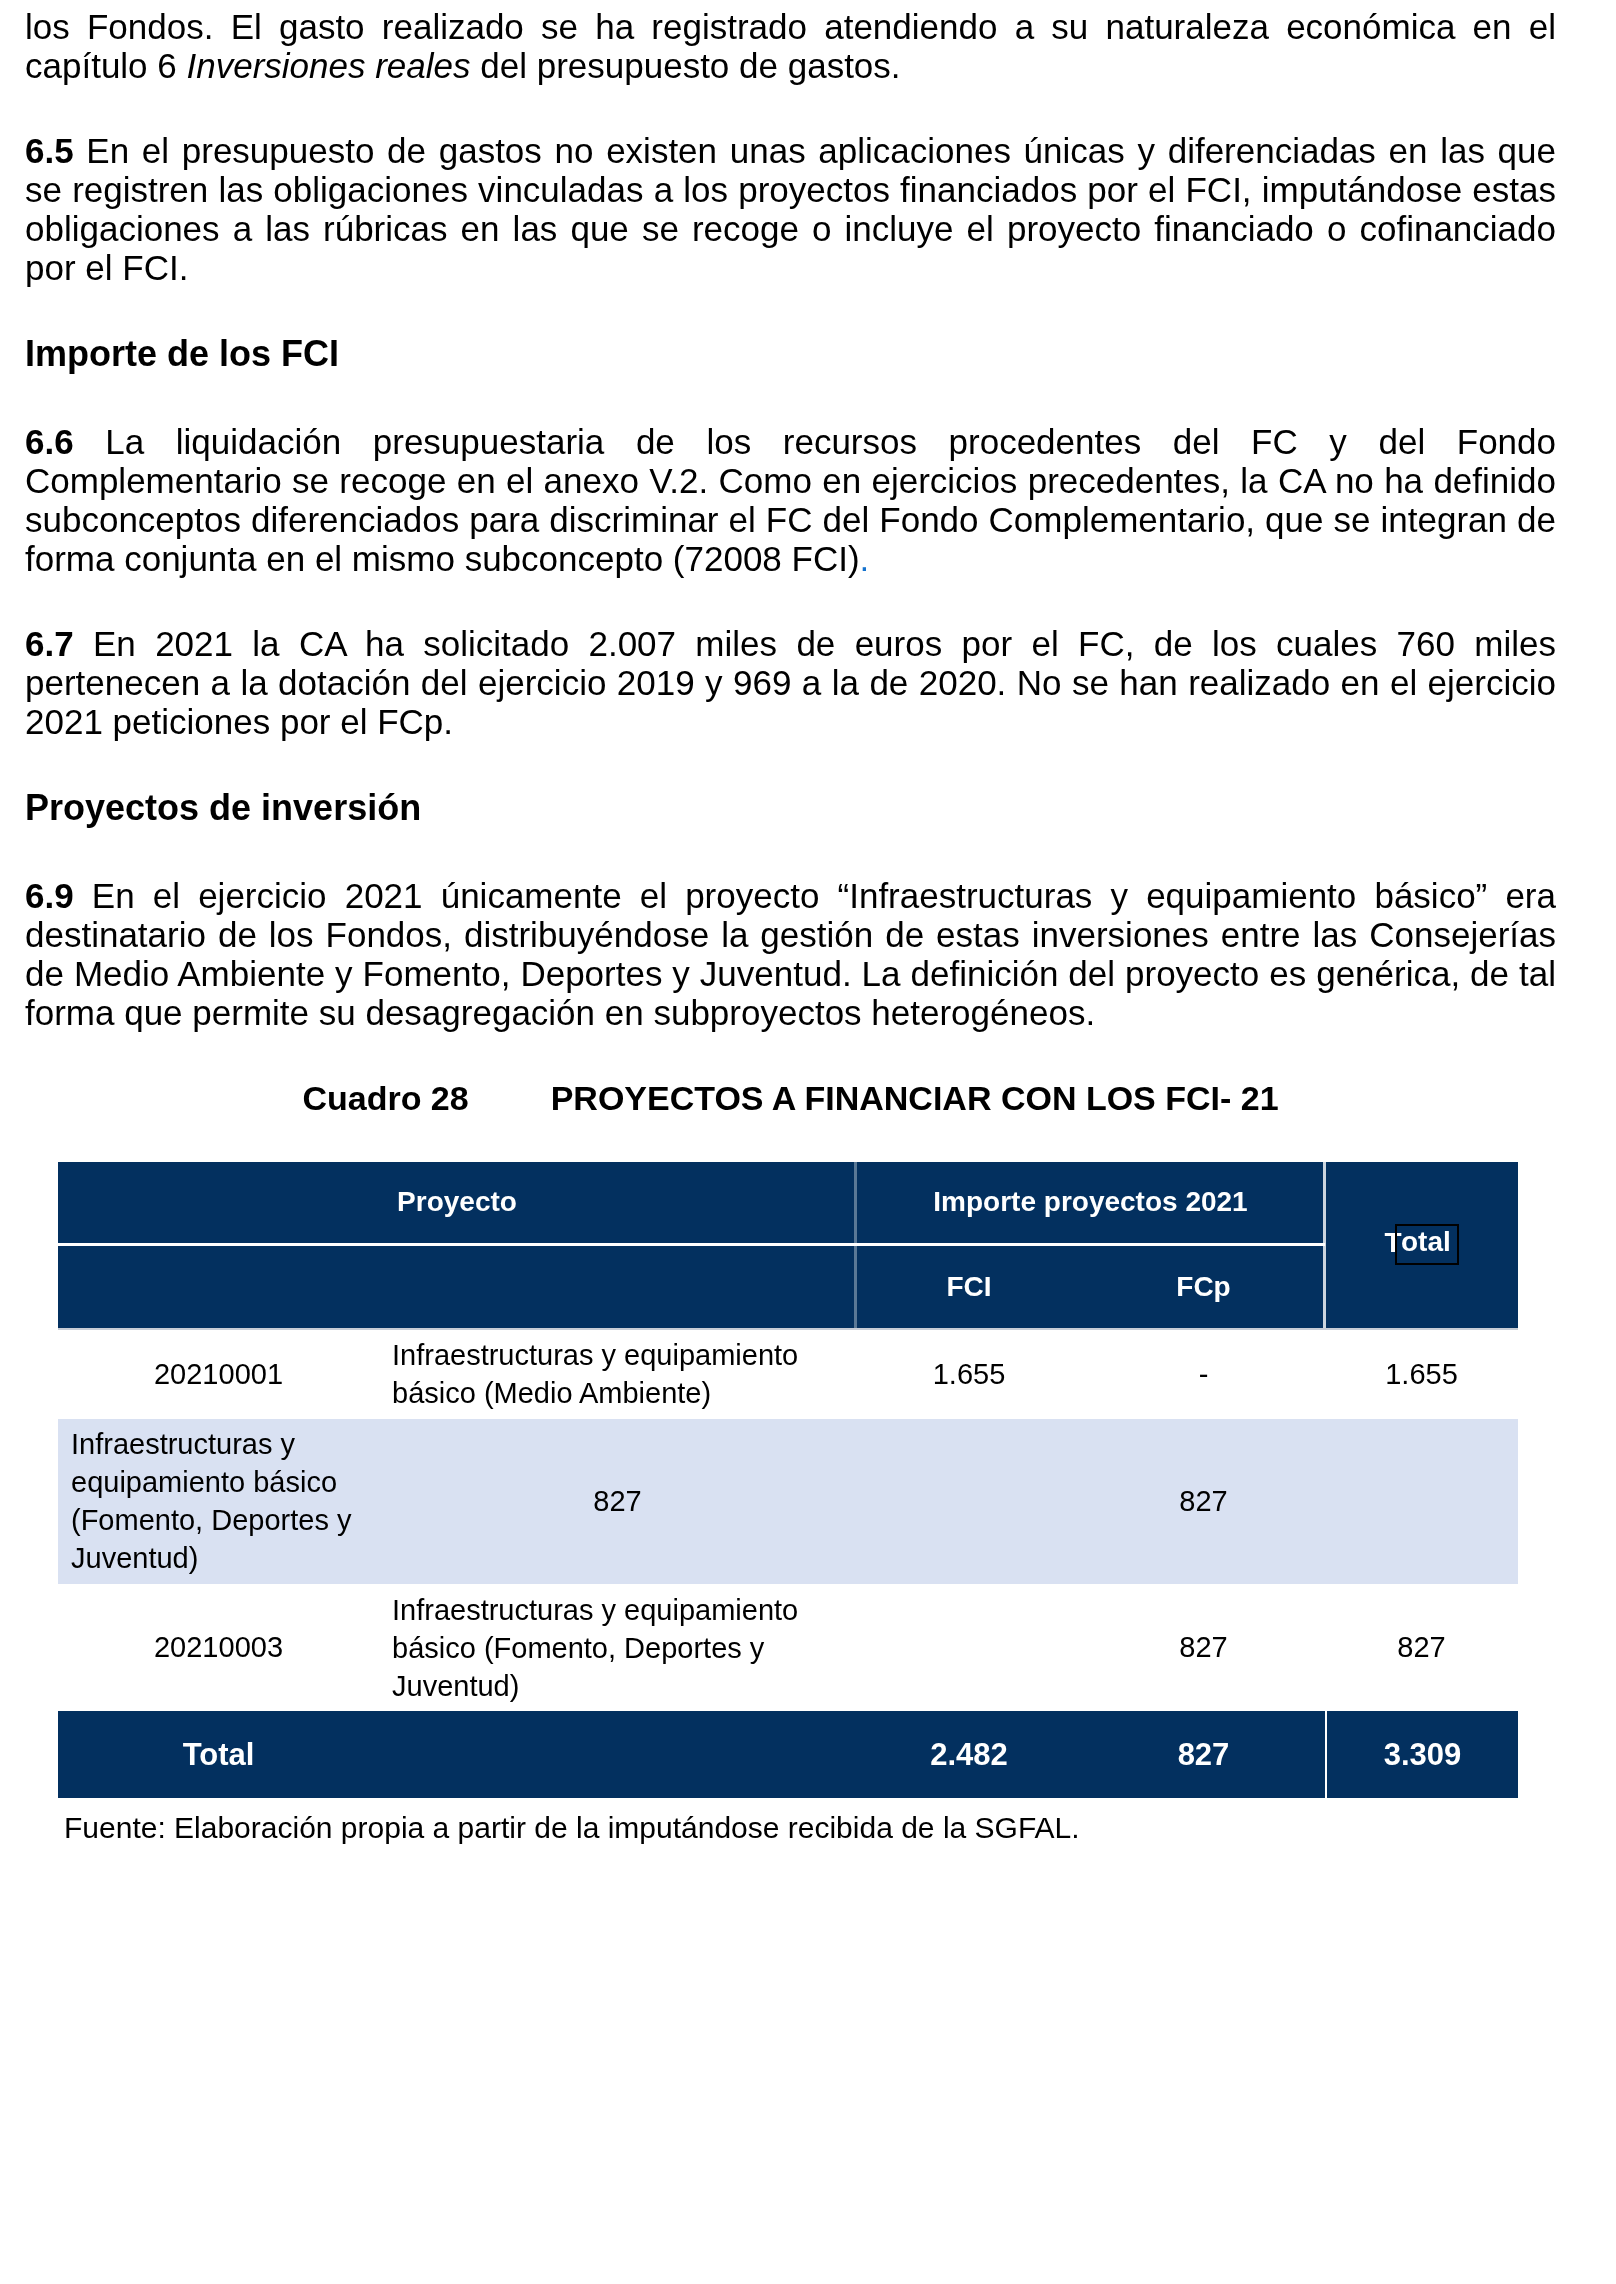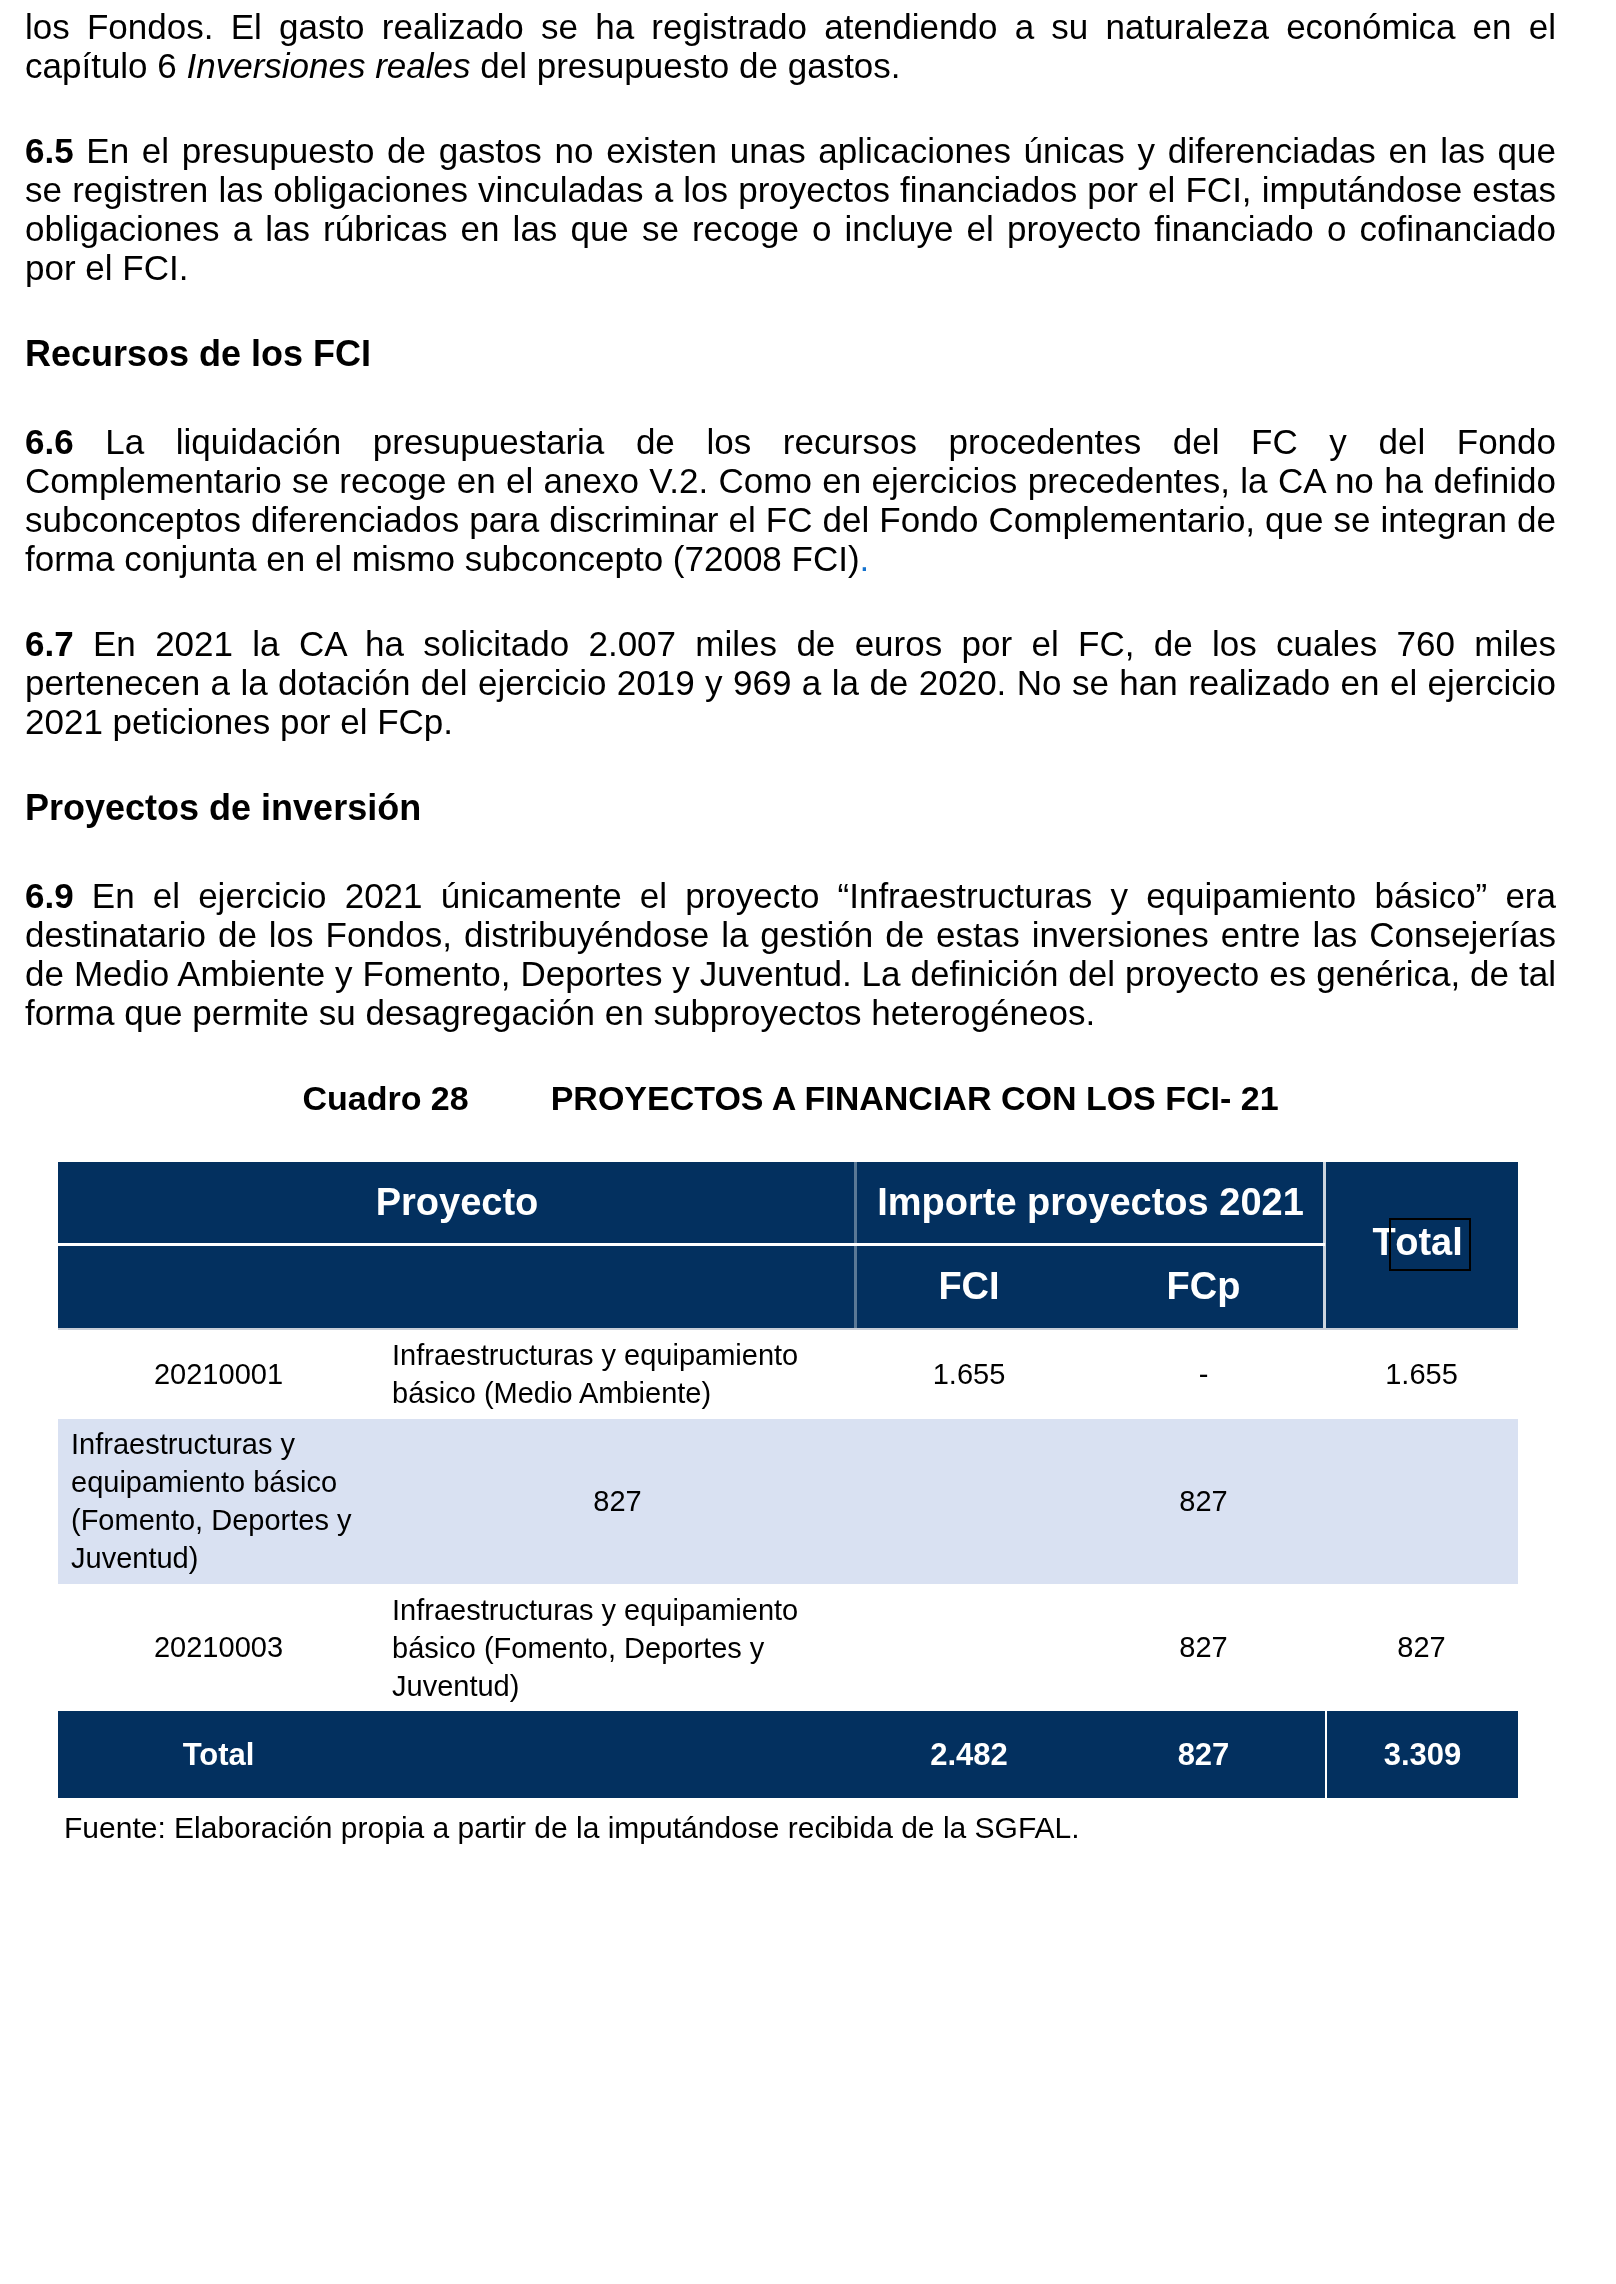--- a/index.html
+++ b/index.html
@@ -44,21 +44,21 @@
     width: 1460px;
     font-size: 29px;
   }
   .thead {
     position: relative;
     display: grid;
     grid-template-columns: 321px 477px 226px 243px 193px;
     grid-template-rows: 84px 82px;
     color: #ffffff;
     font-weight: bold;
-    font-size: 38px;
+    font-size: 28px;
     border-bottom: 2.5px solid #c8cdd6;
   }
   .thead .hc {
     display: flex;
     align-items: center;
     justify-content: center;
     text-align: center;
   }
   .h-proyecto { grid-area: 1 / 1 / 2 / 3; border-bottom: 3.3px solid #ffffff; }
   .h-importe  { grid-area: 1 / 3 / 2 / 5; border-bottom: 3.3px solid #ffffff; }
@@ -126,21 +126,21 @@
 </style>
 </head>
 <body>
 
 <div class="page">
 
   <p class="body"><span>los Fondos. El gasto realizado se ha registrado atendiendo a su naturaleza económica en el capítulo 6 </span><em>Inversiones reales</em><span> del presupuesto de gastos.</span></p>
 
   <p class="body"><span class="pnum">6.5</span><span> En el presupuesto de gastos no existen unas aplicaciones únicas y diferenciadas en las que se registren las obligaciones vinculadas a los proyectos financiados por el FCI, imputándose estas obligaciones a las rúbricas en las que se recoge o incluye el proyecto financiado o cofinanciado por el FCI.</span></p>
 
-  <h2 class="section">Recursos de los FCI</h2>
+  <h2 class="section">Importe de los FCI</h2>
 
   <p class="body"><span class="pnum">6.6</span><span> La liquidación presupuestaria de los recursos procedentes del FC y del Fondo Complementario se recoge en el anexo V.2. Como en ejercicios precedentes, la CA no ha definido subconceptos diferenciados para discriminar el FC del Fondo Complementario, que se integran de forma conjunta en el mismo subconcepto (72008 FCI)</span><span class="blue-period" style="color: rgb(20, 114, 206);">.</span></p>
 
   <p class="body"><span class="pnum">6.7</span><span> En 2021 la CA ha solicitado 2.007 miles de euros por el FC, de los cuales 760 miles pertenecen a la dotación del ejercicio 2019 y 969 a la de 2020. No se han realizado en el ejercicio 2021 peticiones por el FCp.</span></p>
 
 
   <h2 class="section">Proyectos de inversión</h2>
 
   <p class="body"><span class="pnum">6.9</span><span> En el ejercicio 2021 únicamente el proyecto “Infraestructuras y equipamiento básico” era destinatario de los Fondos, distribuyéndose la gestión de estas inversiones entre las Consejerías de Medio Ambiente y Fomento, Deportes y Juventud. La definición del proyecto es genérica, de tal forma que permite su desagregación en subproyectos heterogéneos.</span></p>
 

